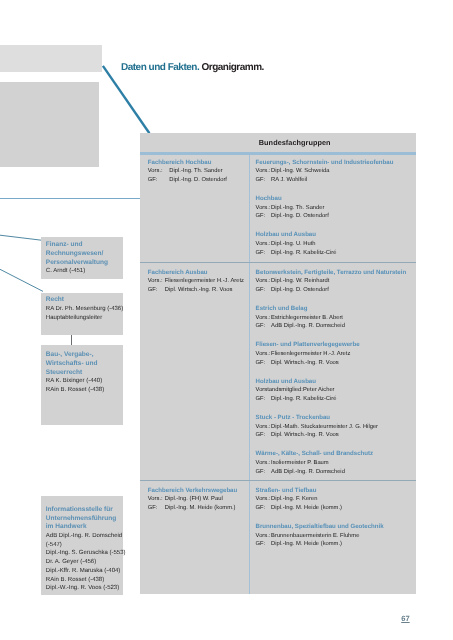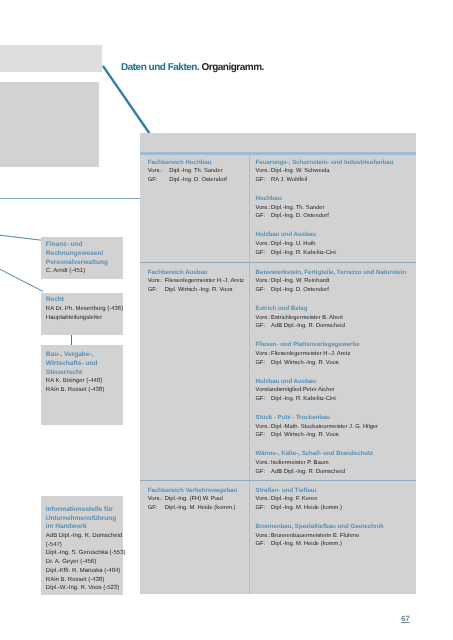--- a/index.html
+++ b/index.html
@@ -113,20 +113,21 @@
       <div class="l">(-547)</div>
       <div class="l">Dipl.-Ing. S. Geruschka (-553)</div>
       <div class="l">Dr. A. Geyer (-456)</div>
       <div class="l">Dipl.-Kffr. R. Maruska (-404)</div>
       <div class="l">RAin B. Rosset (-438)</div>
       <div class="l">Dipl.-W.-Ing. R. Voos (-523)</div>
     </div>
   </div>
 
 <div class="abs" id="panel">
+  <div id="panel-header"><span>Bundesfachgruppen</span></div>
 <div class="rowsep" style="top: 19px; height: 3px; background: rgb(156, 189, 214);"></div>
     <div class="tcol-div" style="left: 108.9px; top: 22px; height: 107px;"></div>
     <div class="grp tabwide" style="position: absolute; left: 7.8px; top: 25.65px;">
       <div class="gt">Fachbereich Hochbau</div>
       <div class="ent"><span class="lab">Vors.:</span><span class="val">Dipl.-Ing. Th. Sander</span></div>
       <div class="ent"><span class="lab">GF:</span><span class="val">Dipl.-Ing. D. Ostendorf</span></div>
     </div>
     <div class="grp" style="position: absolute; left: 115.6px; top: 25.65px;">
       <div class="gt">Feuerungs-, Schornstein- und Industrieofenbau</div>
       <div class="ent"><span class="lab">Vors.:</span><span class="val">Dipl.-Ing. W. Schweida</span></div>

